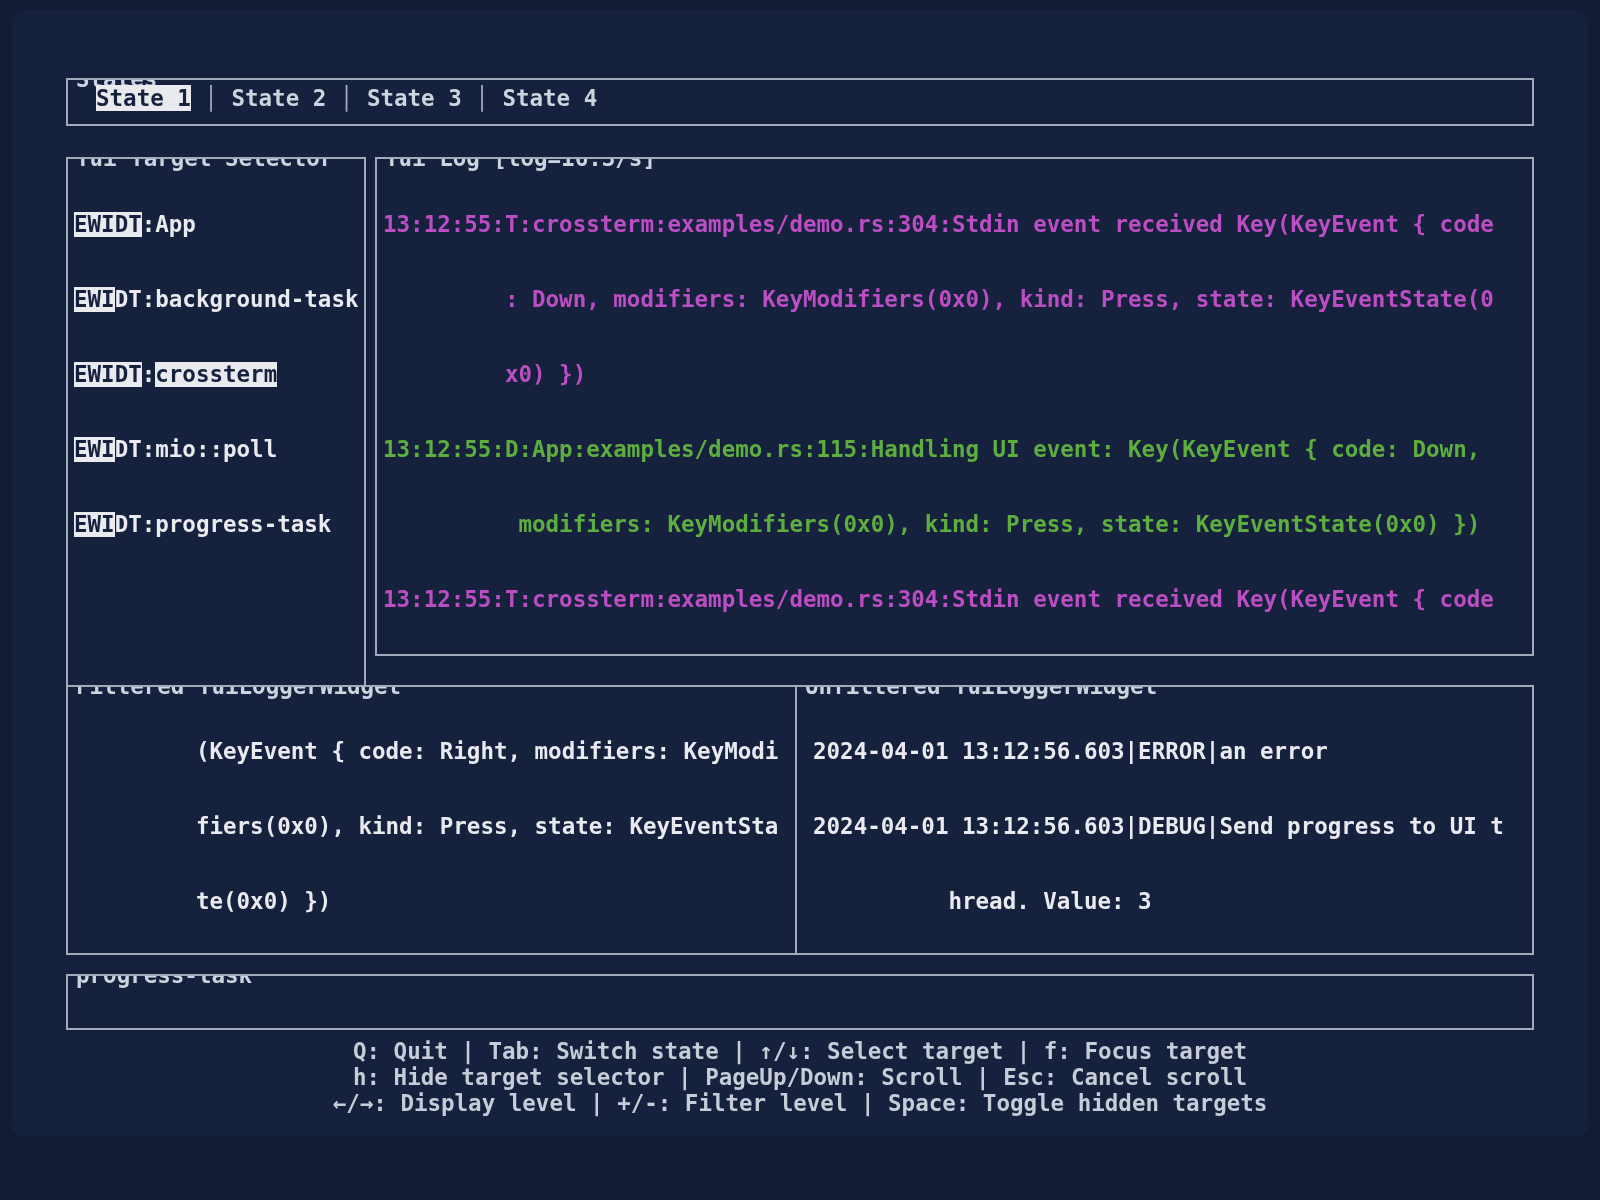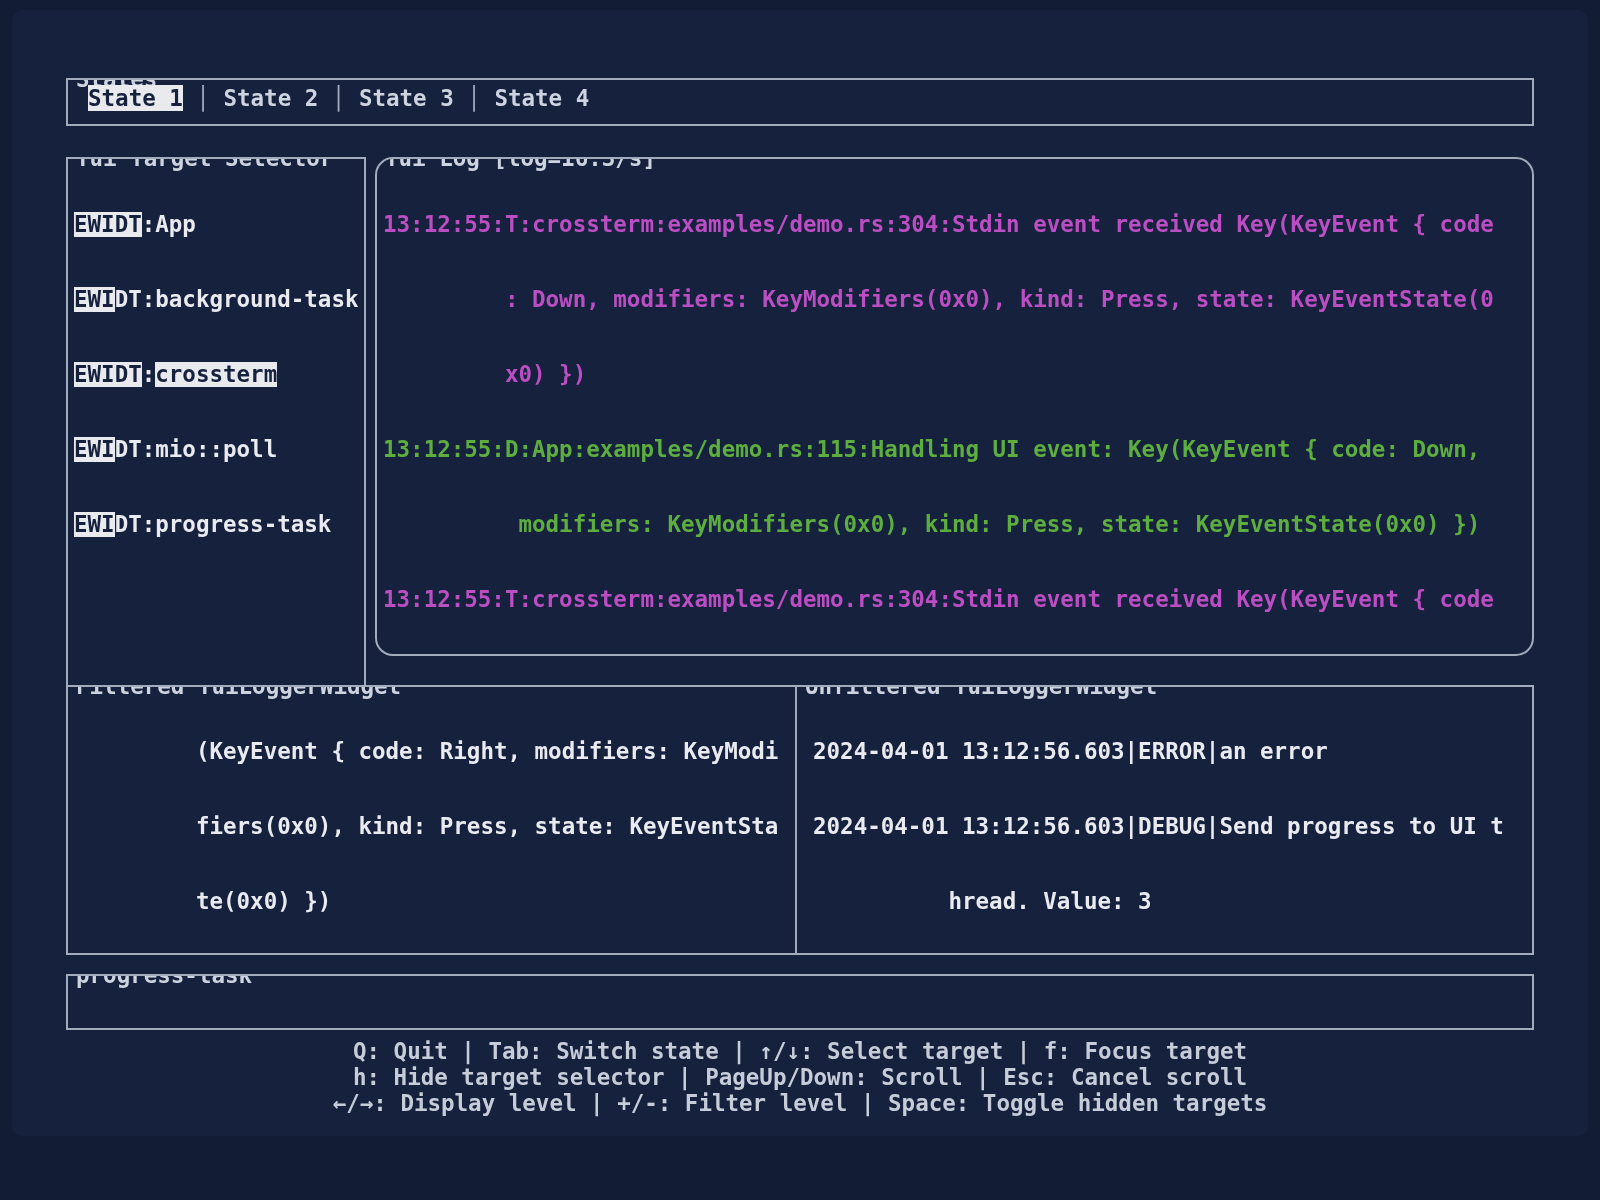--- a/index.html
+++ b/index.html
@@ -26,29 +26,29 @@
     position:absolute; top:-14px; left:7px; background:var(--bg);
     color:var(--title); line-height:26px; padding:0 1px; white-space:pre;
   }
   .pbody{position:absolute; inset:0; overflow:hidden;}
   .row{height:25px; line-height:25px; white-space:pre; overflow:hidden; color:var(--text);}
   [data-color="magenta"]{color:var(--magenta);}
   [data-color="green"]{color:var(--green);}
   .hl{background:var(--hl_bg); color:var(--hl_fg);}
   
   #states{left:54px; top:68px; width:1468px; height:48px;}
-  #states .pbody{padding:6px 0 0 20px;}
+  #states .pbody{padding:6px 0 0 20px;margin-left:8px;}
   .tab{color:var(--title); cursor:default;}
   .tab.sel{background:var(--hl_bg); color:var(--hl_fg);}
   .tsep{color:var(--border);}
   
   #selector{left:54px; top:147px; width:300px; height:627px;}
   #selector .pbody{padding:3px 0 0 6px;}
   
-  #tuilog{left:363px; top:147px; width:1159px; height:499px;border-radius:18px;}
+  #tuilog{left:363px; top:147px; width:1159px; height:499px;}
   #tuilog .pbody{padding:3px 0 0 6px;}
   
   #filtered{left:54px; top:675px; width:747px; height:270px;}
   #filtered .pbody{padding:2px 0 0 6px;}
   #unfiltered{left:783px; top:675px; width:739px; height:270px;}
   #unfiltered .pbody{padding:2px 0 0 16px;}
   
   #progress{left:54px; top:964px; width:1468px; height:56px;}
   
   #help{position:absolute; left:0; top:1028px; width:100%; text-align:center; color:var(--dim);}

